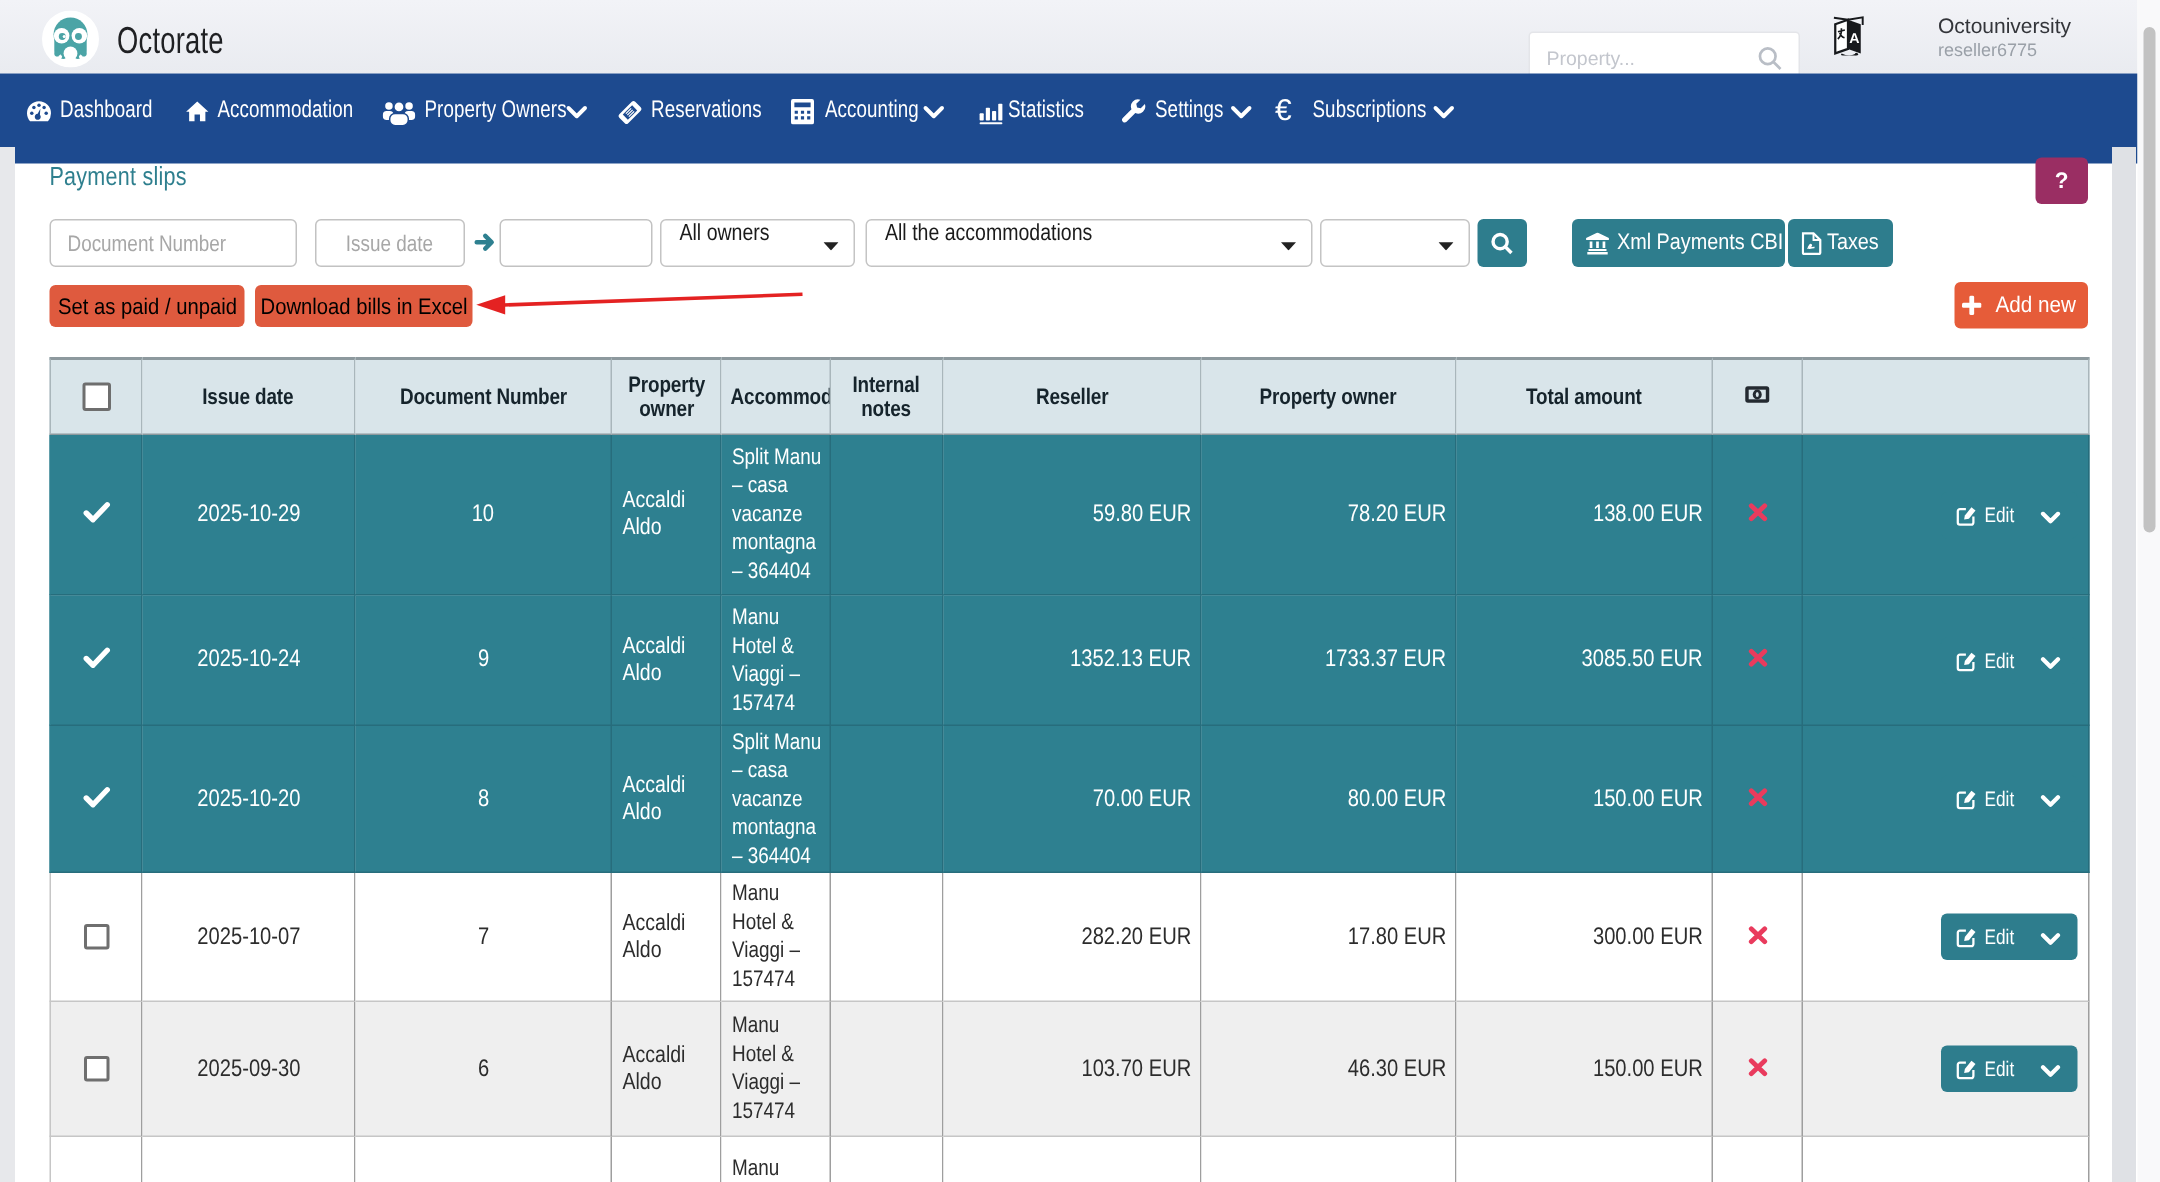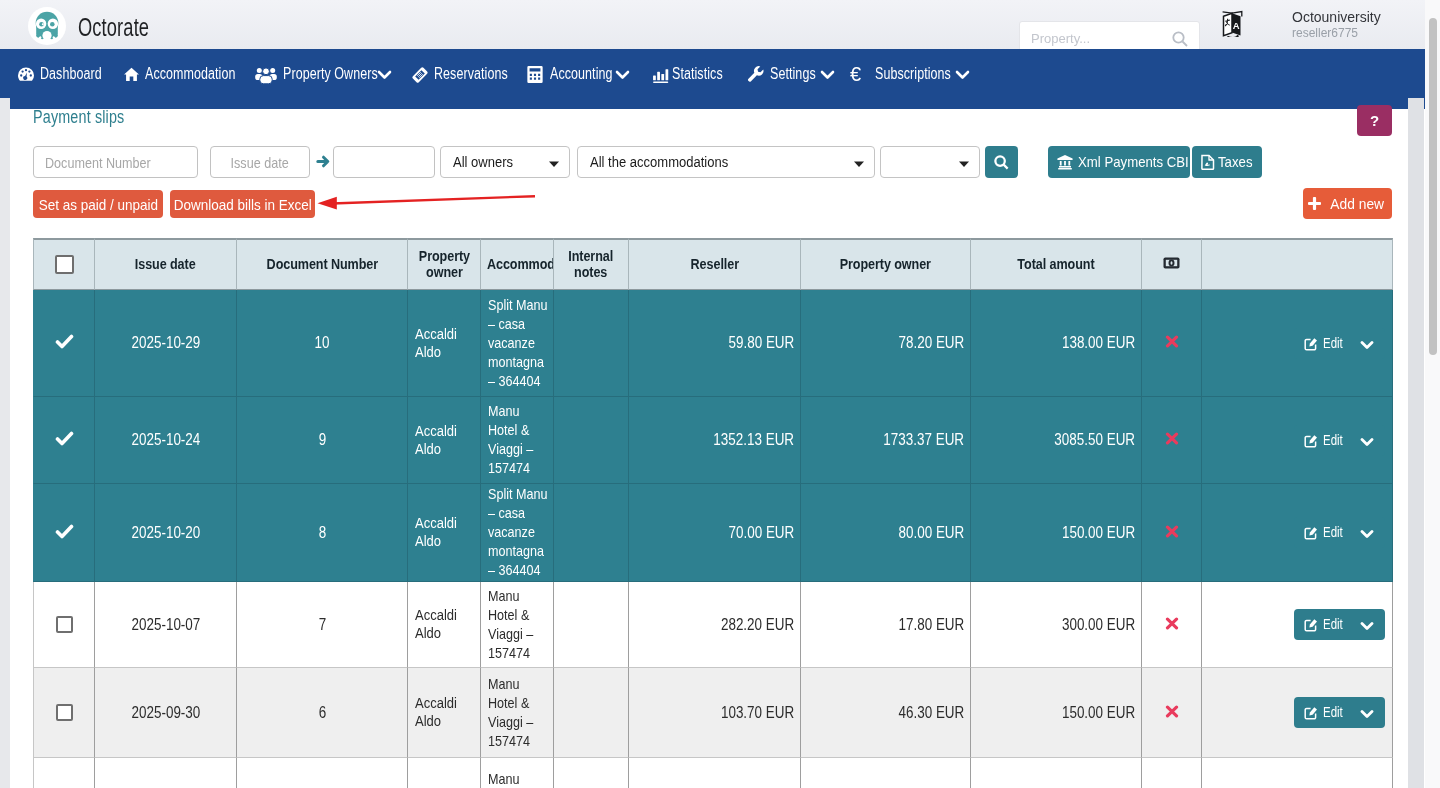--- a/index.html
+++ b/index.html
@@ -21,24 +21,24 @@
 .ni .lb{position:absolute;top:69px;font-size:16px;white-space:nowrap;transform:scaleX(.78);transform-origin:left top;letter-spacing:.1px}
 .nav .lb{top:16px}
 
 .strip-l{position:absolute;left:0;top:98px;width:10px;height:690px;background:#e7e8eb}
 .strip-r{position:absolute;left:1408px;top:98px;width:16px;height:690px;background:#dfe1e5}
 
 .h1{position:absolute;left:33px;top:107px;font-size:17.5px;font-weight:500;color:#2e7f8e;letter-spacing:.2px;transform:scaleX(.82);transform-origin:left top}
 .helpbtn{position:absolute;left:1357px;top:105px;width:35px;height:31px;background:#9a2e63;border-radius:4px;color:#fff;font-size:15px;font-weight:bold;text-align:center;line-height:31px}
 
 .inp{position:absolute;top:146px;height:32px;background:#fff;border:1px solid #c2c2c2;border-radius:4px;font-size:13.5px;color:#a7a7a7;display:flex;align-items:center;padding:0 11px}
-.sel{position:absolute;top:146px;height:32px;background:#fff;border:1px solid #c4c4c4;border-radius:4px;font-size:13.5px;color:#1b1b1b;display:flex;align-items:center;padding:0 12px}
+.sel{position:absolute;top:146px;height:32px;background:#fff;border:1px solid #c4c4c4;border-radius:4px;font-size:13.5px;color:#1b1b1b;display:flex;align-items:flex-start;padding:0 12px}
 .sel svg.car{position:absolute;right:10px;top:14px}
 .tbtn{position:absolute;top:146px;height:32px;background:#2e7d8d;border-radius:4px;color:#fff;font-size:13.5px;display:flex;align-items:center;justify-content:center;gap:7px}
-.abtn{position:absolute;top:190px;height:28px;background:#df5a3e;border-radius:4px;color:#ffffff;font-size:13px;display:flex;align-items:center;justify-content:center}
+.abtn{position:absolute;top:190px;height:28px;background:#df5a3e;border-radius:4px;color:#000000;font-size:13px;display:flex;align-items:center;justify-content:center}
 .addnew{position:absolute;left:1303px;top:188px;width:89px;height:31px;background:#e65c39;border-radius:4px;color:#fff;font-size:13px;display:flex;align-items:center;justify-content:center;gap:7px}
 
 .d{display:inline-block;font-size:15px;transform:scaleX(.84);transform-origin:center center;white-space:nowrap;text-align:center}
 .dl{transform-origin:left center;text-align:left}
 .dr{transform-origin:right center;text-align:right}
 
 table{position:absolute;left:33px;top:238px;width:1359px;border-collapse:separate;border-spacing:0;table-layout:fixed;font-size:13px}
 th{height:52px;background:#d9e5ea;color:#16242c;font-size:12.5px;letter-spacing:-.1px;font-weight:bold;border-top:2px solid #8d999e;border-bottom:1px solid #8d999e;border-right:1px solid #a9b6bb;text-align:center;line-height:16px}
 th:first-child{border-left:1px solid #a9b6bb}
 tr.sel-row td{background:#2e8090;color:#fff;border-right:1px solid #276d7c;border-bottom:1px solid #276d7c}

